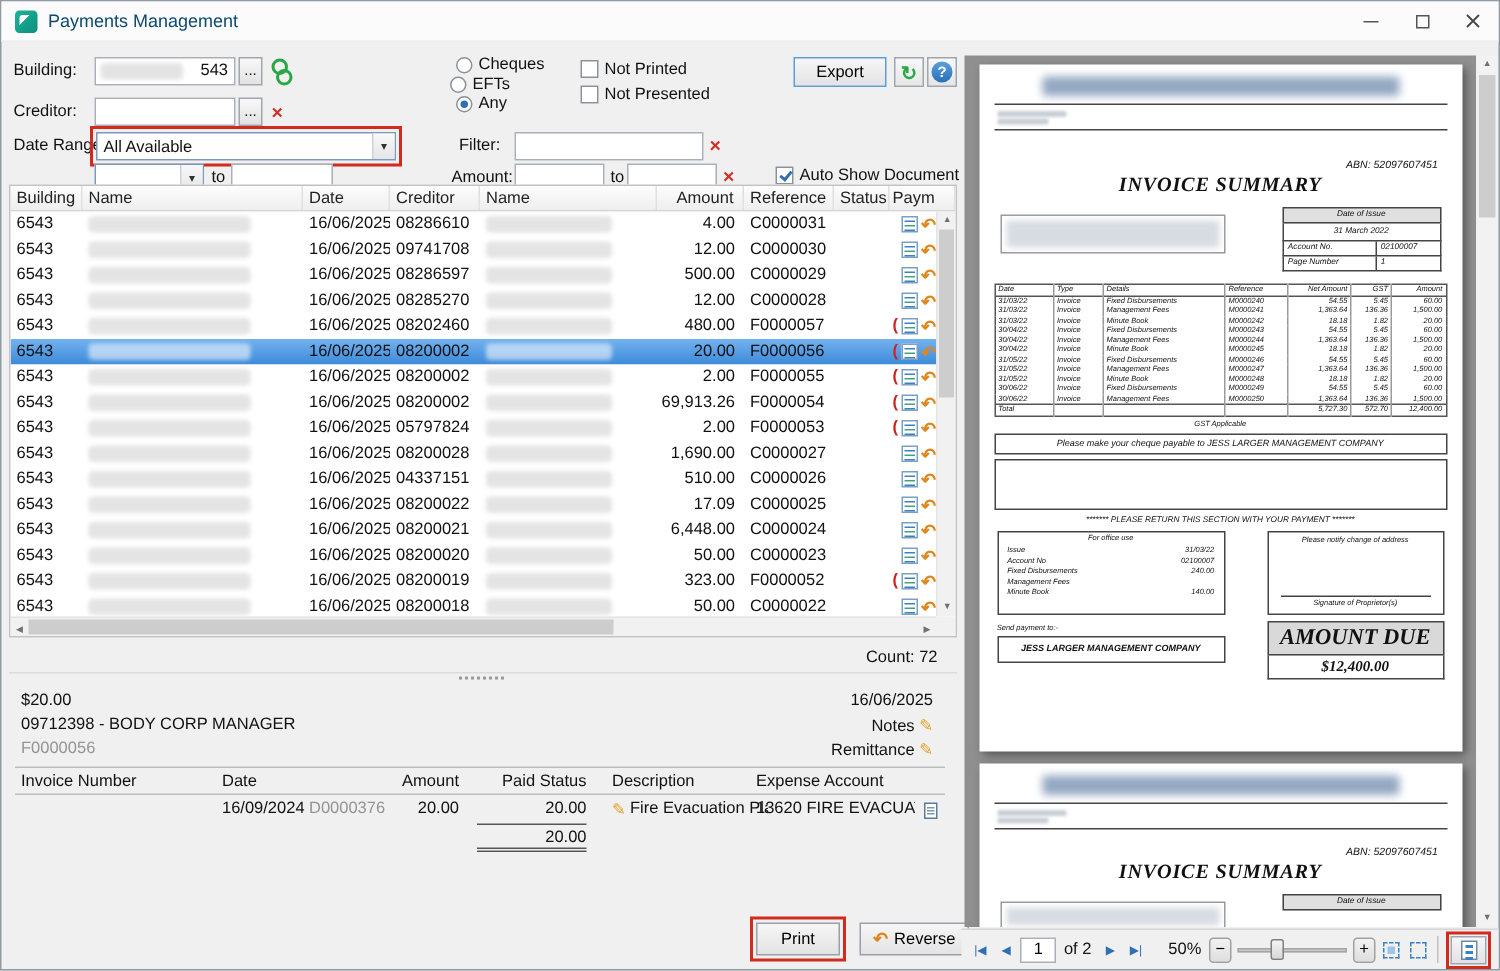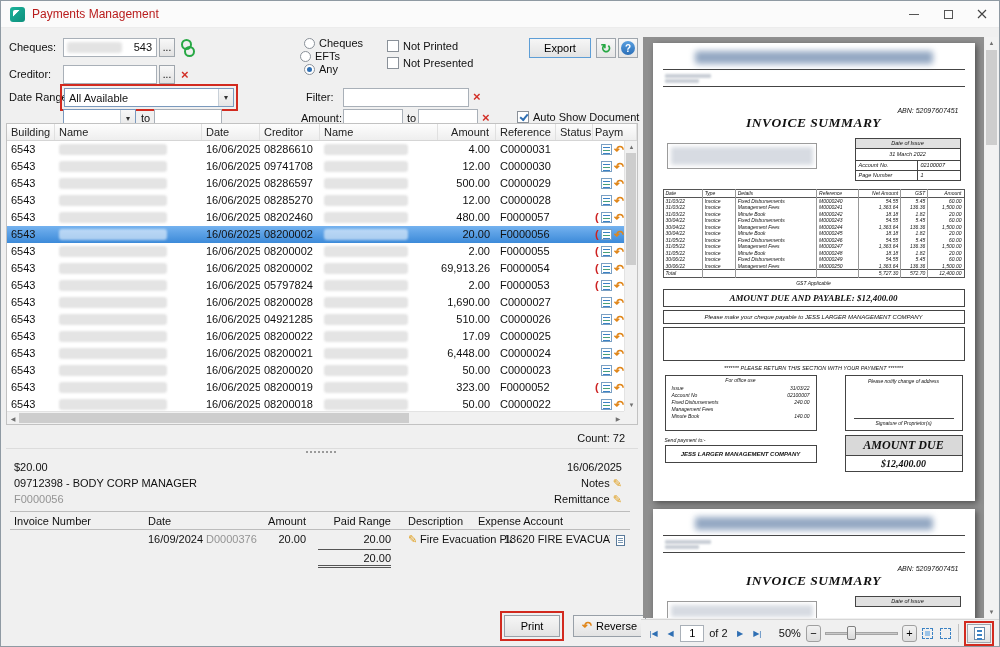--- a/index.html
+++ b/index.html
@@ -2,21 +2,21 @@
 <html><head>
 <meta charset="utf-8">
 <style>
 *{margin:0;padding:0;box-sizing:border-box;}
 html,body{width:1000px;height:647px;overflow:hidden;font-family:"Liberation Sans",sans-serif;font-size:11px;color:#111;background:#e8e8e8;}
 .window{position:absolute;inset:0;background:#f0f0f0;border:1px solid #8f9aa3;}
 
 .titlebar{position:absolute;top:0;left:0;right:0;height:27px;background:#fbfbfb;border-bottom:1px solid #ececec;display:flex;align-items:center;}
 .app-icon{width:15px;height:15px;margin:0 7px 0 9px;border-radius:3px;background:linear-gradient(135deg,#1db39b,#0d8f7c);position:relative;}
 .app-icon::after{content:"";position:absolute;left:3px;top:3px;width:9px;height:9px;border-radius:2px;background:linear-gradient(135deg,#ffffff 0 38%,rgba(255,255,255,0) 39%);}
-.title{color:#b91c1c;font-size:12px;}
+.title{color:#0c4a6e;font-size:12px;}
 .wctrl{position:absolute;top:0;height:26px;width:34px;display:flex;align-items:center;justify-content:center;color:#444;}
 .wmin{right:68px}.wmax{right:34px}.wclose{right:0}
 .min-glyph{width:10px;height:1px;background:#555;}
 .max-glyph{width:9px;height:9px;border:1px solid #555;}
 
 .left{position:absolute;left:0;top:27px;width:640px;bottom:0;}
 .form{position:absolute;left:0;top:0;width:640px;height:95px;}
 .lbl{position:absolute;white-space:nowrap;}
 .tinput{position:absolute;height:19px;background:#fff;border:1px solid #a9b0b8;}
 .blur-blob{position:absolute;left:3px;top:3px;width:55px;height:11px;background:#e3e3e3;border-radius:3px;filter:blur(1.5px);}
@@ -149,21 +149,21 @@
 .orow{display:flex;padding:0 6px;}
 .orow span:first-child{flex:1;}
 .notifybox{width:118px;border:1px solid #444;height:56px;margin-left:auto;position:relative;font-size:5px;text-align:center;padding-top:2px;}
 .sigline{position:absolute;left:8px;right:8px;bottom:11px;border-top:1px solid #444;}
 .siglabel{position:absolute;left:0;right:0;bottom:4px;font-size:5px;}
 .sendrow{display:flex;margin:4px 2px 0;}
 .sendcol{width:152px;}
 .sendlabel{font-size:5px;margin:2px 0;}
 .payeebox{border:1px solid #444;height:18px;display:flex;align-items:center;justify-content:center;font-size:6px;font-weight:bold;}
 .duecol{margin-left:auto;width:118px;}
-.duehead{background:#d9d9d9;border:1px solid #444;text-align:center;font-family:"Liberation Serif",serif;font-weight:bold;font-size:12px;padding:2px 0;}
+.duehead{background:#d9d9d9;border:1px solid #444;text-align:center;font-family:"Liberation Serif",serif;font-weight:bold;font-size:15px;padding:2px 0;}
 .dueval{border:1px solid #444;border-top:0;text-align:center;font-family:"Liberation Serif",serif;font-weight:bold;font-size:10px;padding:2px 0;}
 </style>
 </head>
 <body>
 
 <div class="window">
 
   <div class="titlebar">
     <div class="app-icon"></div>
     <div class="title">Payments Management</div>
@@ -176,21 +176,21 @@
     <div class="wctrl wclose">
       <svg width="10" height="10" viewBox="0 0 10 10">
           <path d="M1 1 L9 9 M9 1 L1 9" stroke="#444" stroke-width="1.2"></path>
         </svg>
     </div>
   </div>
 
   <div class="left">
 
     <div class="form">
-      <span class="lbl" style="left:8px;top:13px">Cheques:</span>
+      <span class="lbl" style="left:8px;top:13px">Building:</span>
       <div class="tinput" style="left:62px;top:10px;width:94px">
         <div class="blur-blob"></div>
         <span class="bval">543</span>
       </div>
       <button class="mini" style="left:158px;top:10px">...</button>
       <div class="link-ico" style="left:179px;top:11px"></div>
 
       <label class="radio" style="left:303px;top:9px">
           <span class="rdot"></span>
           <span>Cheques</span>
@@ -220,21 +220,21 @@
       <button class="iconbtn" style="left:617px;top:10px">
           <span class="helpb">?</span>
         </button>
 
       <span class="lbl" style="left:8px;top:40px">Creditor:</span>
       <div class="tinput" style="left:62px;top:37px;width:94px"></div>
       <button class="mini" style="left:158px;top:37px">...</button>
       <span class="clearx" style="left:180px;top:40px">×</span>
 
       <span class="lbl" style="left:8px;top:63px">Date Range:</span>
-      <div class="redbox" style="left:59px;top:56px;width:178px">
+      <div class="redbox" style="left:59px;top:56px;width:208px">
         <div class="combo">
           <span class="val">All Available</span>
           <span class="chev">▾</span>
         </div>
       </div>
       <span class="lbl" style="left:305px;top:63px">Filter:</span>
       <div class="tinput" style="left:342px;top:60px;width:126px"></div>
       <span class="clearx" style="left:472px;top:62px">×</span>
 
       <div class="combo abs" style="left:62px;top:81px;width:73px">
@@ -417,21 +417,21 @@
           <span class="c c-paym">
             <span class="eftmark">(</span>
             <span class="remico"></span>
             <span class="undoico">↶</span>
           </span>
         </div>
           <div class="grow">
           <span class="c c-building">6543</span>
           <span class="c c-name1"><span class="cblur"></span></span>
           <span class="c c-date">16/06/2025</span>
-          <span class="c c-cred">04921285</span>
+          <span class="c c-cred">04337151</span>
           <span class="c c-name2"><span class="cblur"></span></span>
           <span class="c c-amount">510.00</span>
           <span class="c c-ref">C0000026</span>
           <span class="c c-status"></span>
           <span class="c c-paym">
             <span class="eftmark">(</span>
             <span class="remico"></span>
             <span class="undoico">↶</span>
           </span>
         </div>
@@ -532,23 +532,23 @@
       <span class="dtxt" style="right:16px;top:12px">16/06/2025</span>
       <span class="dtxt" style="left:8px;top:28px">09712398  -  BODY CORP MANAGER</span>
       <span class="dtxt" style="right:16px;top:28px"><span>Notes</span> <span class="pencil">✎</span></span>
       <span class="dtxt gray" style="left:8px;top:44px">F0000056</span>
       <span class="dtxt" style="right:16px;top:44px"><span>Remittance</span> <span class="pencil">✎</span></span>
 
       <div class="dline" style="top:62px"></div>
       <span class="dtxt" style="left:8px;top:66px">Invoice Number</span>
       <span class="dtxt" style="left:142px;top:66px">Date</span>
       <span class="dtxt dcell right-al" style="left:238px;top:66px;width:62px">Amount</span>
-      <span class="dtxt dcell right-al" style="left:312px;top:66px;width:73px">Paid Range</span>
+      <span class="dtxt dcell right-al" style="left:312px;top:66px;width:73px">Paid Status</span>
       <span class="dtxt" style="left:402px;top:66px">Description</span>
-      <span class="dtxt" style="left:472px;top:66px">Expense Account</span>
+      <span class="dtxt" style="left:498px;top:66px">Expense Account</span>
       <div class="dline" style="top:80px"></div>
 
       <div style="position:absolute;left:0;right:0;top:84px">
 
       <div class="drow">
           <span class="dcell" style="left:142px">16/09/2024</span>
           <span class="dcell gray" style="left:200px">D0000376</span>
           <span class="dcell right-al" style="left:238px;width:62px">20.00</span>
           <span class="dcell right-al" style="left:312px;width:73px">20.00</span>
           <span class="dcell pencil" style="left:402px">✎</span>
@@ -741,21 +741,20 @@
                 <td></td>
                 <td></td>
                 <td></td>
             <td>5,727.30</td>
                 <td>572.70</td>
             <td>12,400.00</td>
           </tr>
             </tfoot>
         </table>
         <div class="gstnote">GST Applicable</div>
-        <div class="duebox">AMOUNT DUE AND PAYABLE: $12,400.00</div>
         <div class="chqbox">Please make your cheque payable to JESS LARGER MANAGEMENT COMPANY</div>
         <div class="emptybox"></div>
         <div class="retline">******* PLEASE RETURN THIS SECTION WITH YOUR PAYMENT *******</div>
         <div class="officerow">
           <div class="officebox">
             <div class="oh">For office use</div>
             <div>
 
             <div class="orow">
                   <span>Issue</span>

